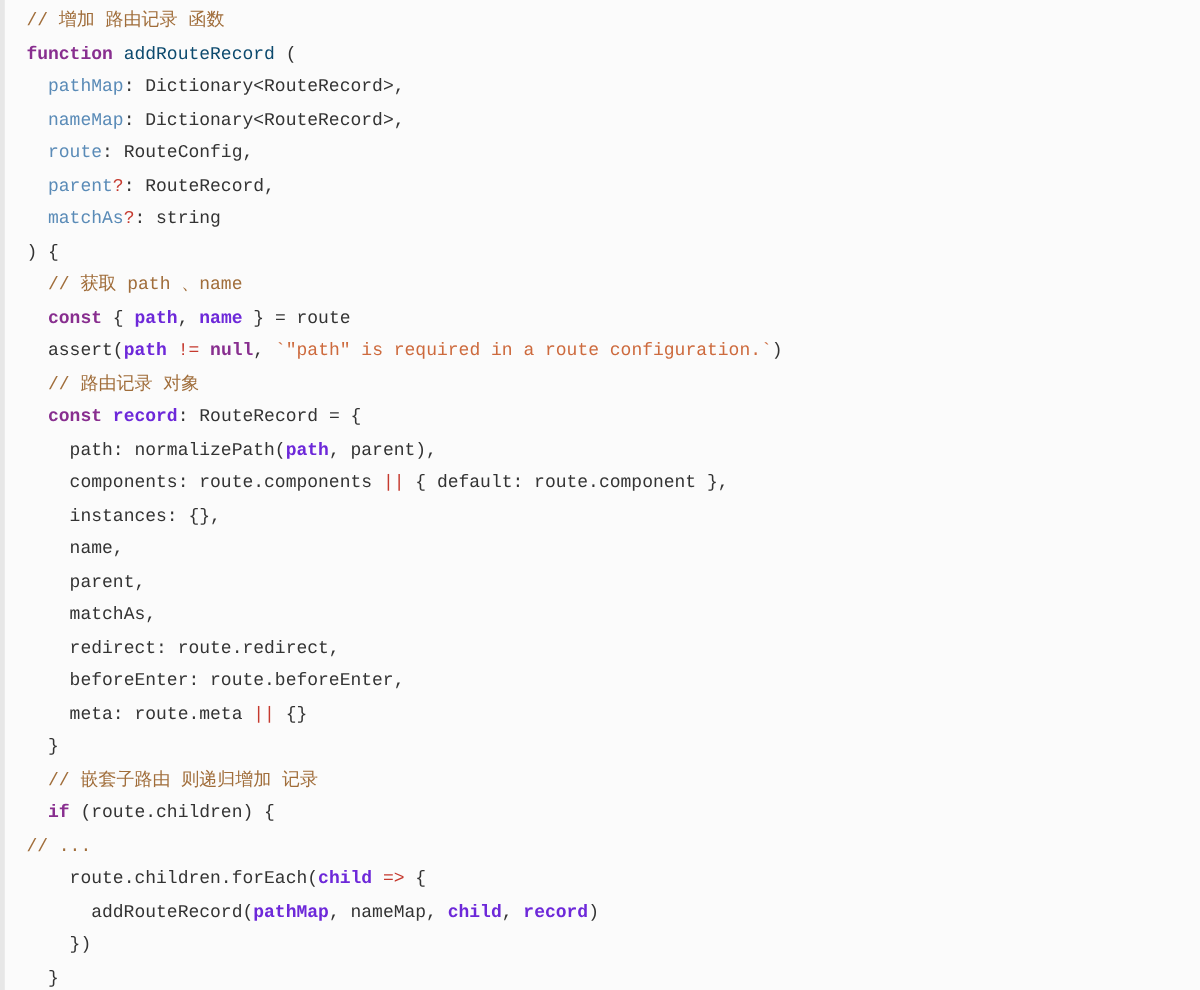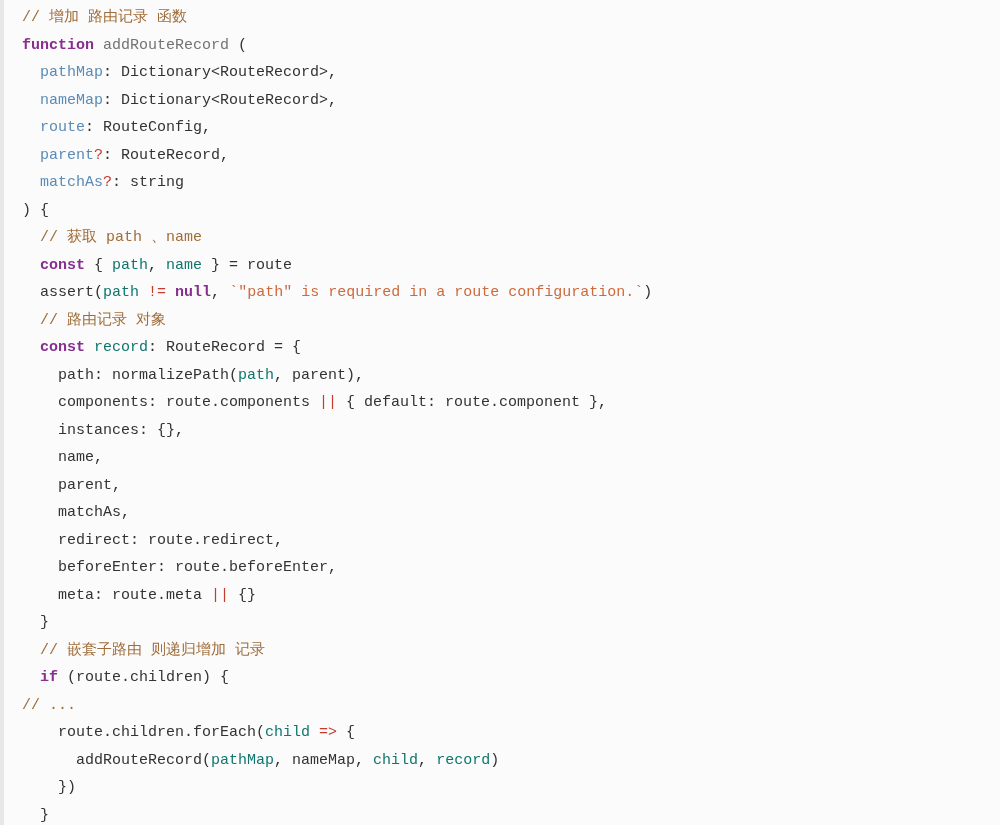--- a/index.html
+++ b/index.html
@@ -11,23 +11,23 @@
     line-height: 27.5px;
     color: #333;
   }
   .code-block {
     border-left: 4px solid #e7e7e7;
     padding: 4px 0 4px 18px;
     white-space: pre;
   }
   .c-comment { color: #a06d3a; margin-top: 20px; }
   .c-keyword { color: #882e8f; font-weight: bold; }
-  .c-funcname { color: #737373; }
+  .c-funcname { color: #0c4a6e; }
   .c-param { color: #5a8bb7; }
-  .c-var { color: #0f766e; }
+  .c-var { color: #6d28d9; font-weight: bold; }
   .c-operator { color: #c5392e; }
   .c-string { color: #cd6a3d; }
   .c-plain { color: #333; }
 </style>
 </head>
 <body>
 
 <div class="code-block" id="code-root"><div><span class="c-comment">// 增加 路由记录 函数</span></div><div><span class="c-keyword">function</span><span class="c-plain"> </span><span class="c-funcname">addRouteRecord</span><span class="c-plain"> (</span></div><div>  <span class="c-param">pathMap</span><span class="c-plain">: Dictionary&lt;RouteRecord&gt;,</span></div><div>  <span class="c-param">nameMap</span><span class="c-plain">: Dictionary&lt;RouteRecord&gt;,</span></div><div>  <span class="c-param">route</span><span class="c-plain">: RouteConfig,</span></div><div>  <span class="c-param">parent</span><span class="c-operator">?</span><span class="c-plain">: RouteRecord,</span></div><div>  <span class="c-param">matchAs</span><span class="c-operator">?</span><span class="c-plain">: string</span></div><div><span class="c-plain">) {</span></div><div>  <span class="c-comment">// 获取 path 、name</span></div><div>  <span class="c-keyword">const</span><span class="c-plain"> { </span><span class="c-var">path</span><span class="c-plain">, </span><span class="c-var">name</span><span class="c-plain"> } = route</span></div><div>  <span class="c-plain">assert(</span><span class="c-var">path</span><span class="c-plain"> </span><span class="c-operator">!=</span><span class="c-plain"> </span><span class="c-keyword">null</span><span class="c-plain">, </span><span class="c-string">`"path" is required in a route configuration.`</span><span class="c-plain">)</span></div><div>  <span class="c-comment">// 路由记录 对象</span></div><div>  <span class="c-keyword">const</span><span class="c-plain"> </span><span class="c-var">record</span><span class="c-plain">: RouteRecord = {</span></div><div>    <span class="c-plain">path: normalizePath(</span><span class="c-var">path</span><span class="c-plain">, parent),</span></div><div>    <span class="c-plain">components: route.components </span><span class="c-operator">||</span><span class="c-plain"> { default: route.component },</span></div><div>    <span class="c-plain">instances: {},</span></div><div>    <span class="c-plain">name,</span></div><div>    <span class="c-plain">parent,</span></div><div>    <span class="c-plain">matchAs,</span></div><div>    <span class="c-plain">redirect: route.redirect,</span></div><div>    <span class="c-plain">beforeEnter: route.beforeEnter,</span></div><div>    <span class="c-plain">meta: route.meta </span><span class="c-operator">||</span><span class="c-plain"> {}</span></div><div>  <span class="c-plain">}</span></div><div>  <span class="c-comment">// 嵌套子路由 则递归增加 记录</span></div><div>  <span class="c-keyword">if</span><span class="c-plain"> (route.children) {</span></div><div><span class="c-comment">// ...</span></div><div>    <span class="c-plain">route.children.forEach(</span><span class="c-var">child</span><span class="c-plain"> </span><span class="c-operator">=&gt;</span><span class="c-plain"> {</span></div><div>      <span class="c-plain">addRouteRecord(</span><span class="c-var">pathMap</span><span class="c-plain">, nameMap, </span><span class="c-var">child</span><span class="c-plain">, </span><span class="c-var">record</span><span class="c-plain">)</span></div><div>    <span class="c-plain">})</span></div><div>  <span class="c-plain">}</span></div></div>
 
 </body></html>

